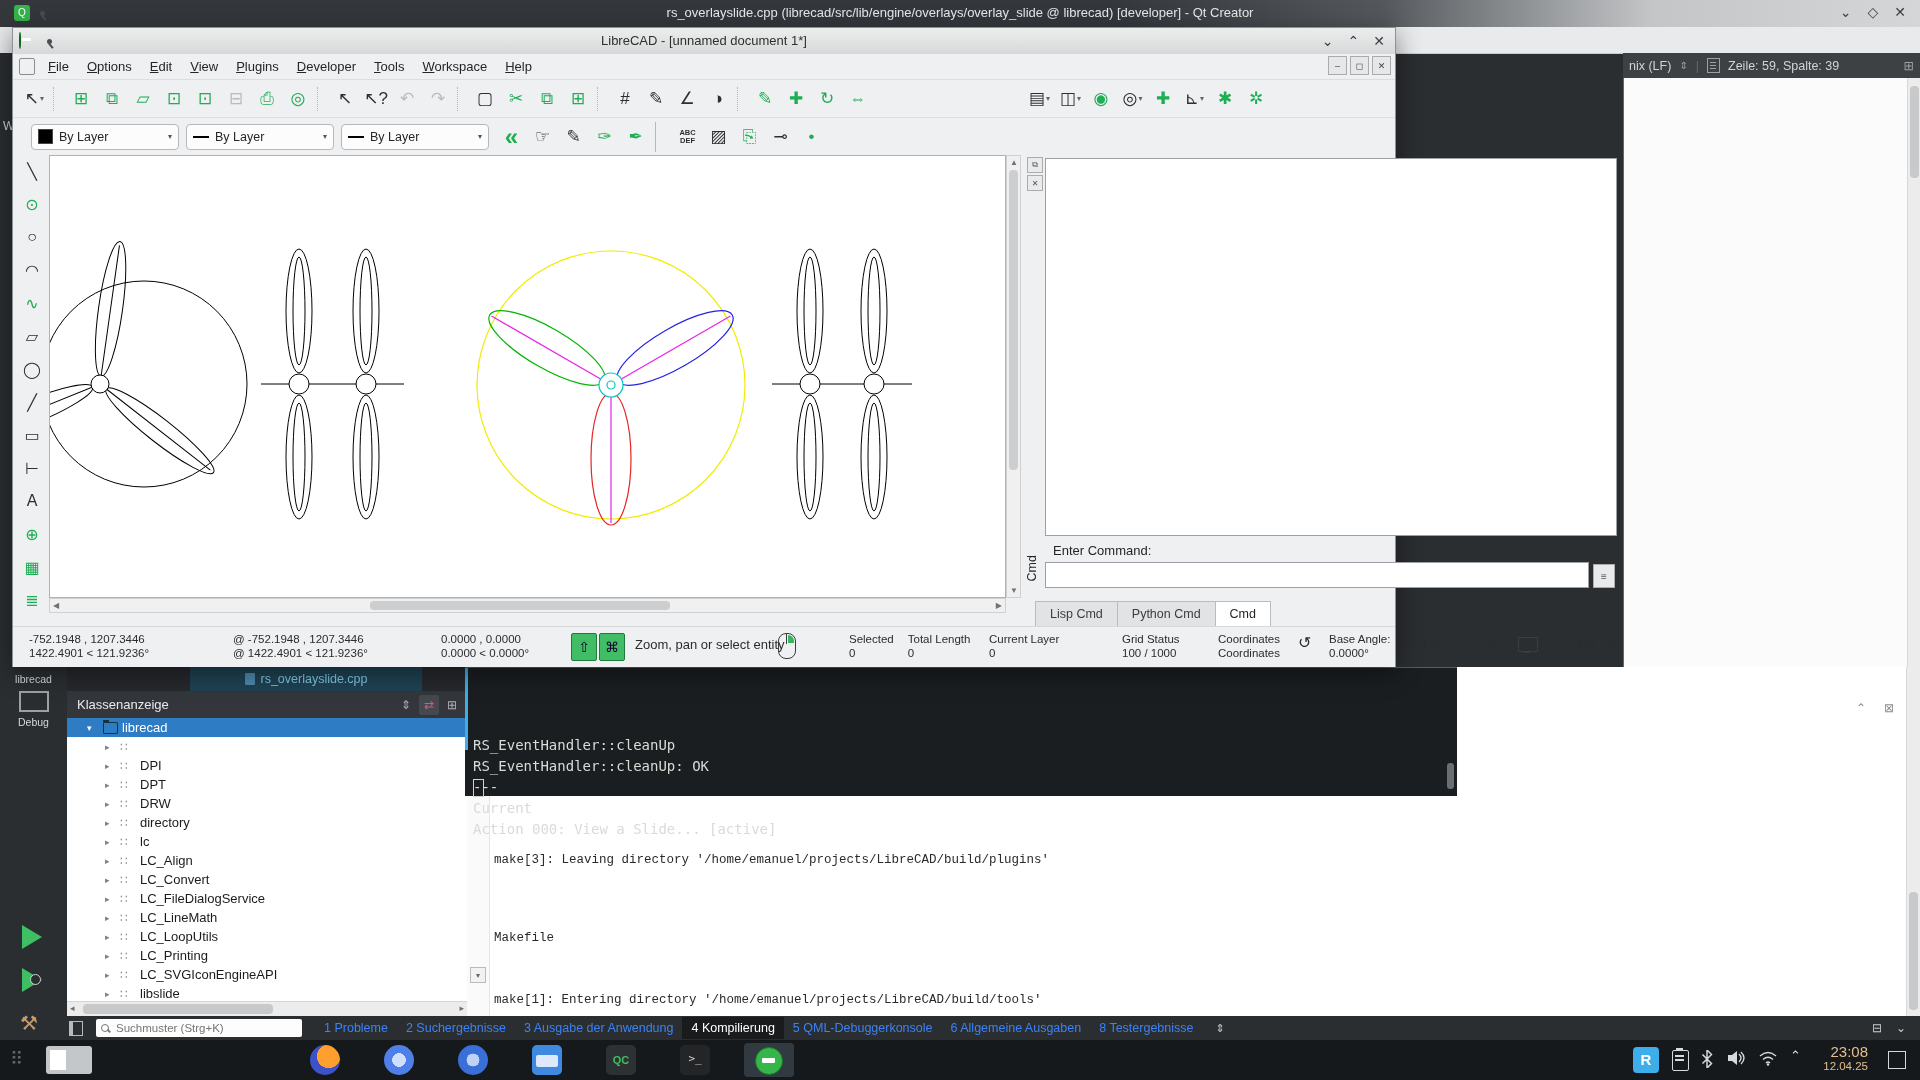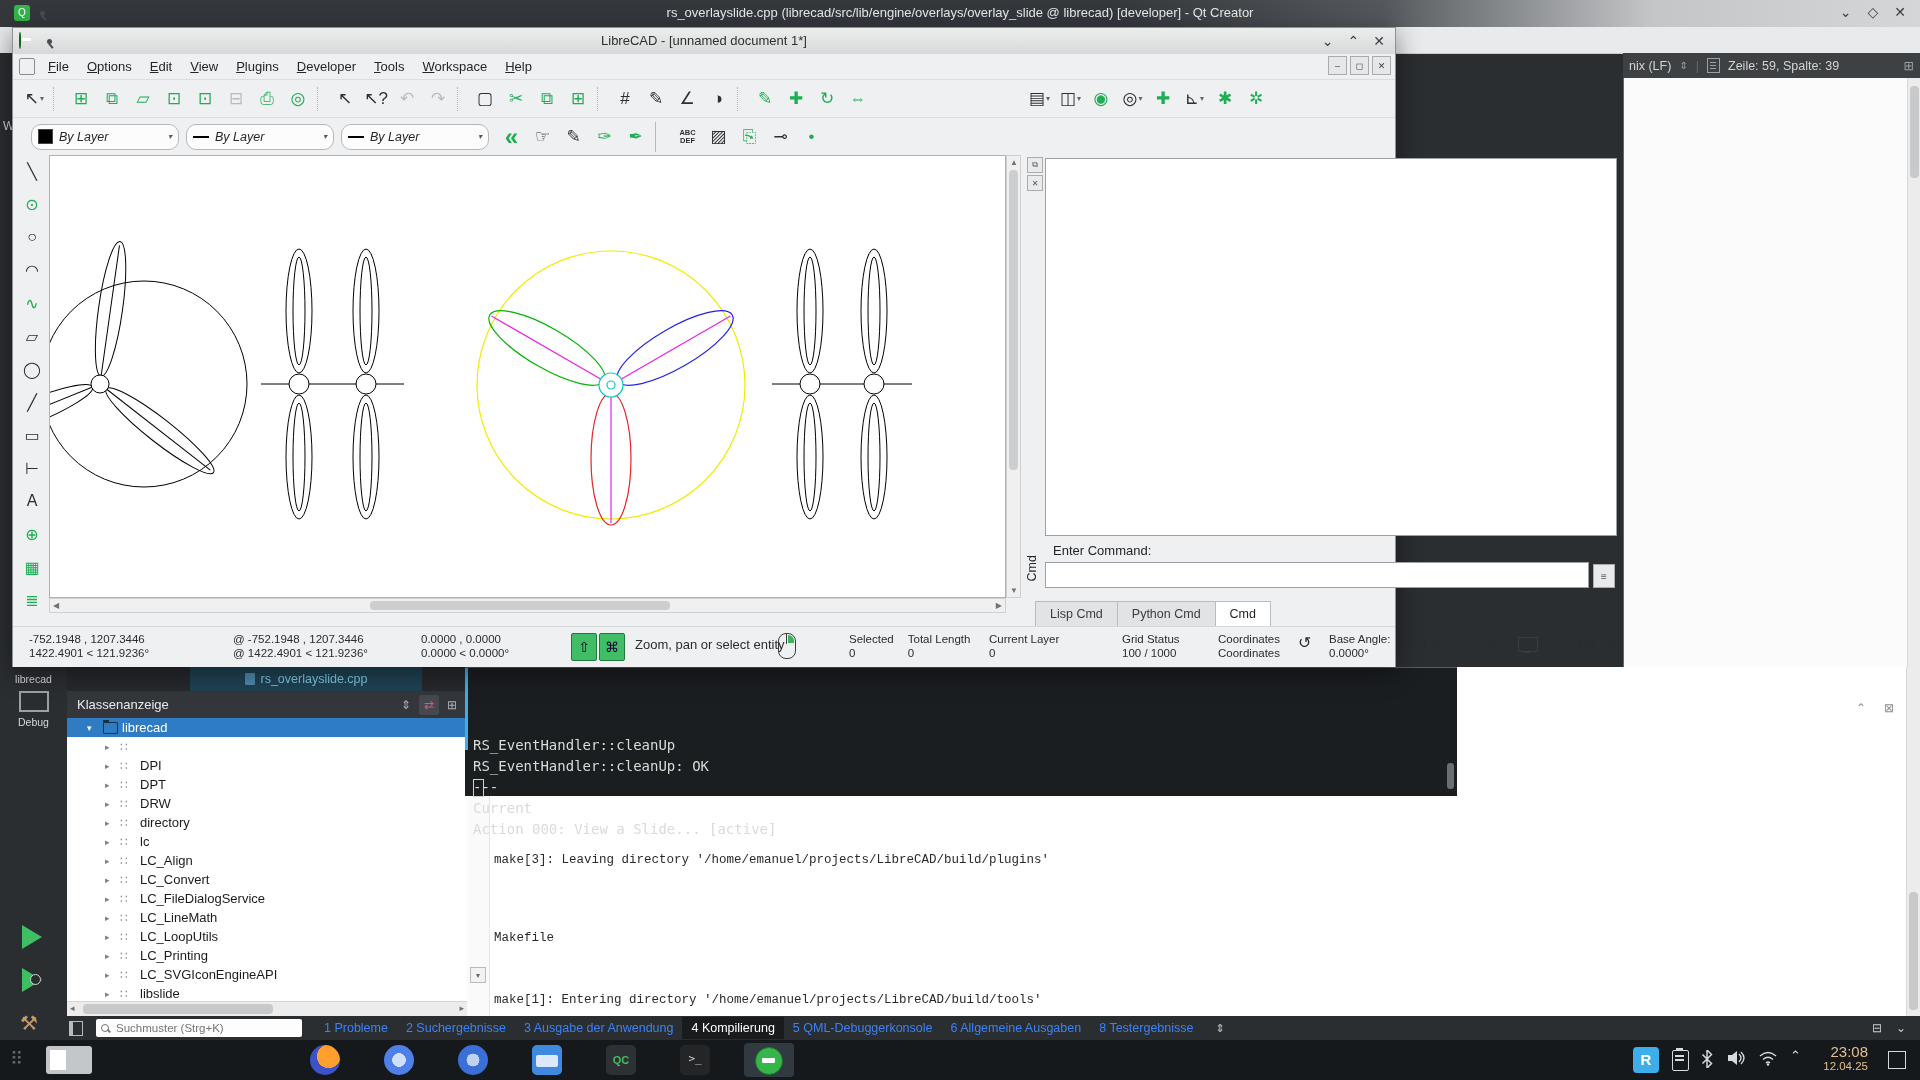--- a/index.html
+++ b/index.html
@@ -81,21 +81,21 @@
   .ticon{width:31px;height:28px;display:flex;align-items:center;justify-content:center;color:#2d2f31;font-size:17px;flex:none;position:relative;}
   .ticon .tcaret{font-size:8px;color:#666;margin-left:1px;}
   .ticon.green{color:#1fae54;}
   .ticon.disabled{color:#b9bbbd;}
   .ticon.sep{width:9px;height:24px;border-left:1px dotted #b5b7b9;margin:0 3px;}
   .ticon.gap{width:150px;}
   .ticon.vsep{width:12px;height:30px;border-left:1px solid #b5b7b9;margin:0 4px;}
   .ticon.abc{font-size:7.5px;line-height:1.05;font-weight:bold;letter-spacing:0;}
   .ticon .tg{white-space:pre-line;text-align:center;}
   .ticon.big{font-size:24px;font-weight:bold;}
-  .pcombo{width:148px;height:26px;background:#fcfcfc;border:1px solid #b6b8ba;border-radius:10px;display:flex;align-items:center;gap:6px;padding:0 6px;margin-right:7px;font-size:12.5px;color:#232629;flex:none;box-sizing:border-box;font-style:italic;}
+  .pcombo{width:148px;height:26px;background:#fcfcfc;border:1px solid #b6b8ba;border-radius:4px;display:flex;align-items:center;gap:6px;padding:0 6px;margin-right:7px;font-size:12.5px;color:#232629;flex:none;box-sizing:border-box;}
   .pcombo .pcaret{margin-left:auto;font-size:8px;color:#555;}
   .swatch.box{width:13px;height:13px;background:#000;border:1px solid #444;flex:none;}
   .swatch.line{width:16px;height:2px;background:#000;flex:none;}
   .lc-lefttools{position:absolute;left:2px;top:130px;width:34px;display:flex;flex-direction:column;align-items:center;gap:7px;}
   .ltool{width:26px;height:26px;display:flex;align-items:center;justify-content:center;font-size:16px;color:#2d2f31;}
   .ltool.green{color:#1fae54;}
   .lc-canvas{position:absolute;left:36px;top:127px;width:957px;height:443px;background:#ffffff;border:1px solid #b0b2b4;box-sizing:border-box;}
   .lc-vscroll{position:absolute;left:993px;top:127px;width:15px;height:443px;background:#f0f0f1;border:1px solid #cfd0d2;box-sizing:border-box;}
   .lc-hscroll{position:absolute;left:36px;top:570px;width:957px;height:15px;background:#f0f0f1;border:1px solid #cfd0d2;box-sizing:border-box;}
   .sb-arrow{position:absolute;color:#707274;font-size:8px;}
@@ -827,21 +827,21 @@
 
     <div class="lc-statusbar">
       <div class="sb-field" style="left:16px;">
         <div>-752.1948 , 1207.3446</div>
           <div>1422.4901 &lt; 121.9236°</div>
       </div>
       <div class="sb-field" style="left:220px;">
         <div>@ -752.1948 , 1207.3446</div>
           <div>@ 1422.4901 &lt; 121.9236°</div>
       </div>
-      <div class="sb-field" style="left:408px;">
+      <div class="sb-field" style="left:428px;">
         <div>0.0000 , 0.0000</div>
           <div>0.0000 &lt; 0.0000°</div>
       </div>
       <span class="sb-btn" style="left:558px;">⇧</span>
       <span class="sb-btn" style="left:586px;">⌘</span>
       <div class="sb-field" style="left:622px;top:11px;font-size:13px;">Zoom, pan or select entity</div>
       <span class="mouse-ico" style="left:765px;"></span>
       <div class="sb-field sb-2col" style="left:836px;">
         <div>
             <div>Selected</div>

